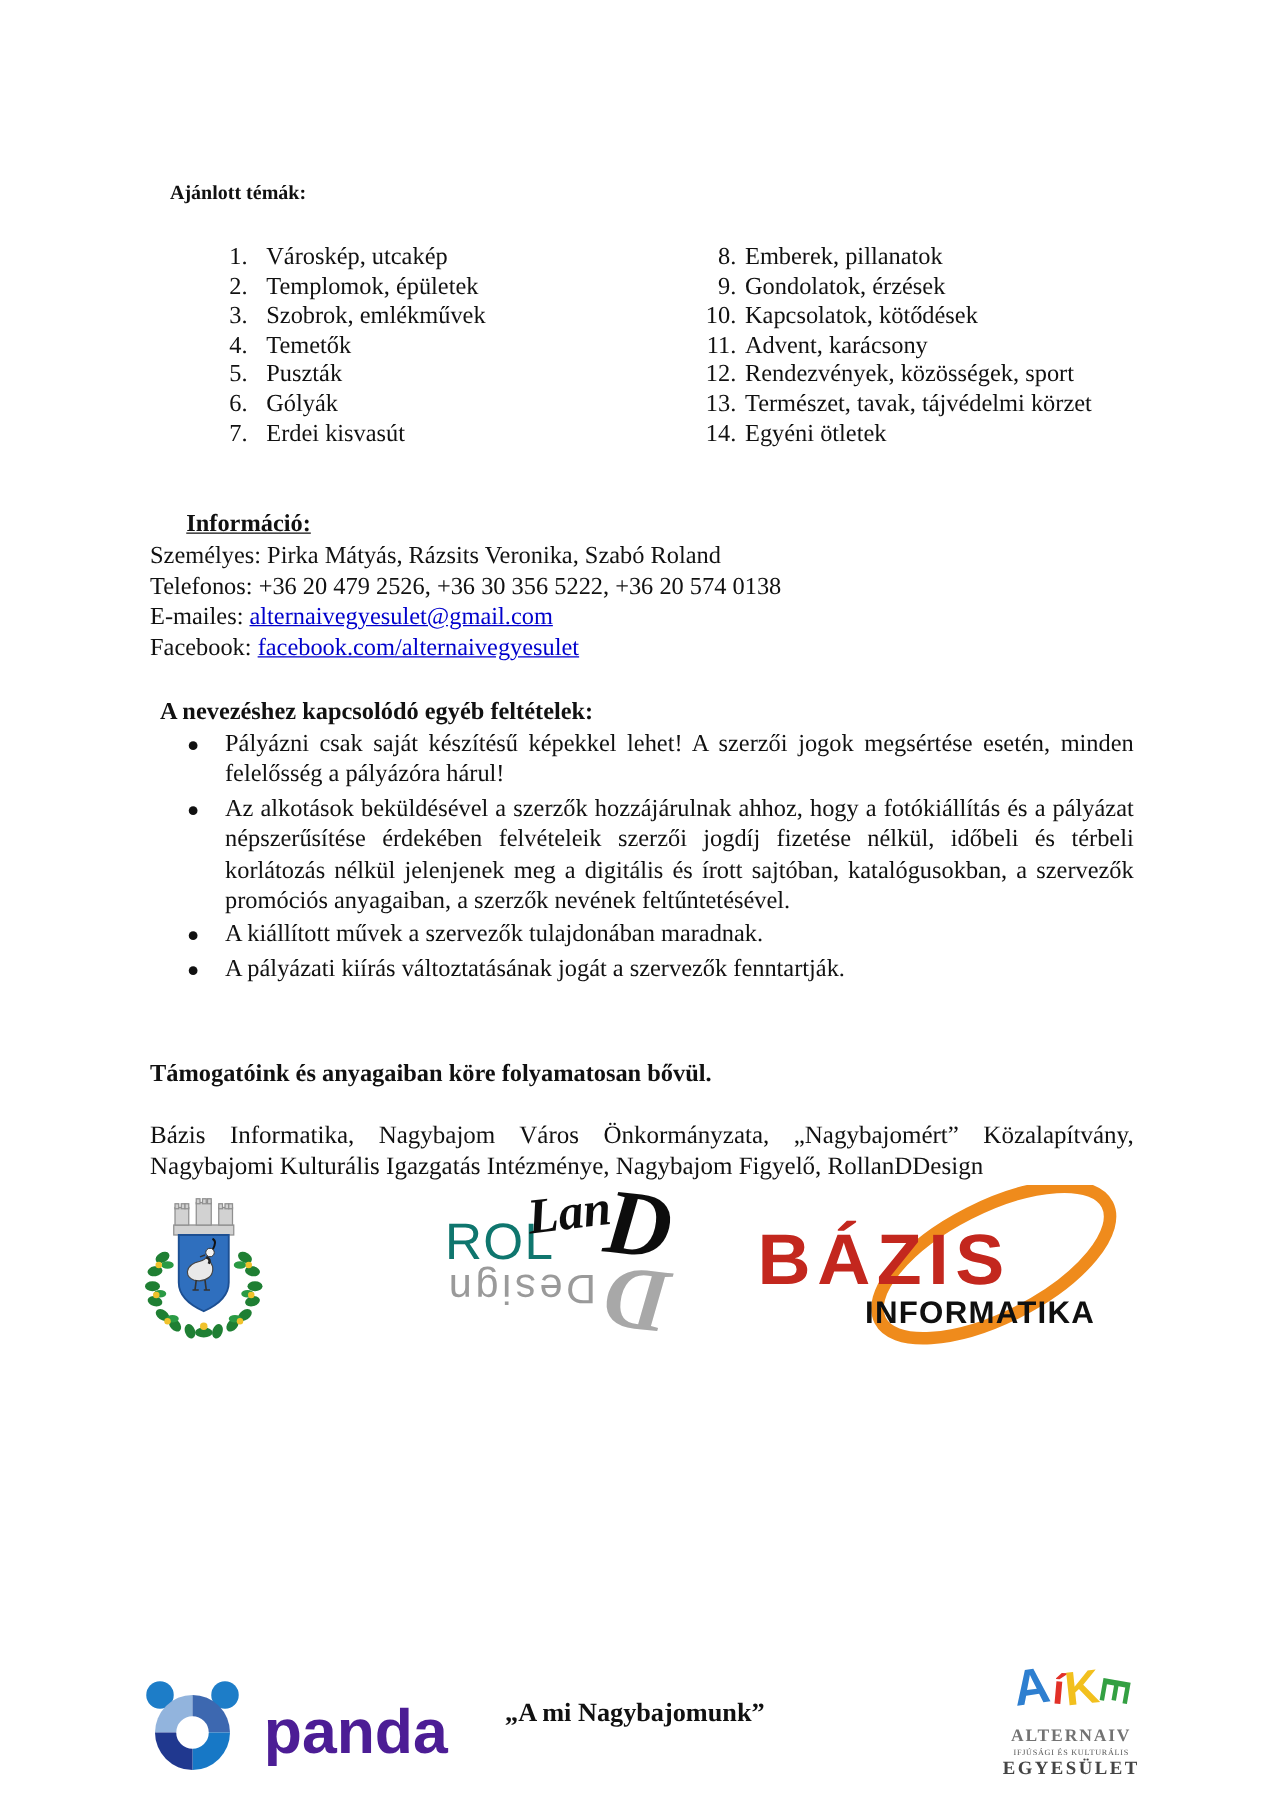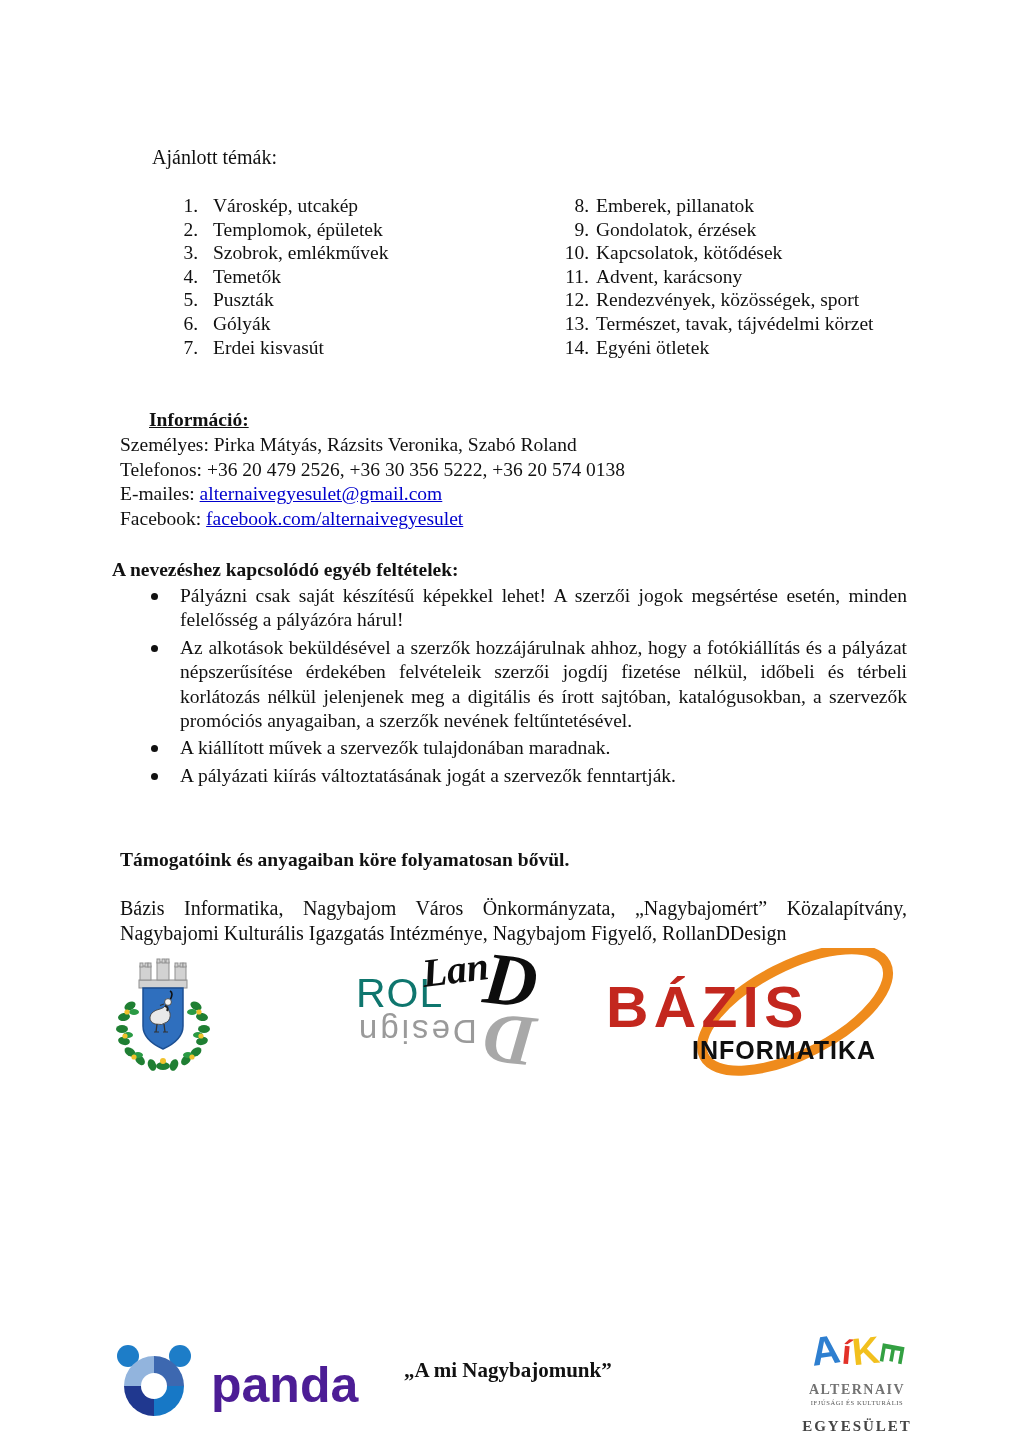--- a/index.html
+++ b/index.html
@@ -2,34 +2,34 @@
 <html><head>
 <meta charset="utf-8">
 <style>
   html,body{margin:0;padding:0;background:#e8e8e8;}
   .page{
     position:relative;width:1024px;height:1449px;background:#ffffff;
     margin:0 auto;overflow:hidden;
     font-family:"Liberation Serif","DejaVu Serif",serif;color:#111;
   }
   
-  .topics-heading{position:absolute;left:152px;top:146px;font-size:20px;font-weight:normal;}
+  .topics-heading{position:absolute;left:136px;top:146px;font-size:16px;font-weight:bold;}
   .topic-col{position:absolute;top:194px;font-size:19.5px;line-height:23.6px;}
   .topic-col.left{left:176px;}
   .topic-col.right{left:556px;}
   .topic-row{white-space:nowrap;}
   .topic-num{display:inline-block;text-align:right;}
   .left .topic-num{width:22px;margin-right:15px;}
   .right .topic-num{width:33px;margin-right:7px;}
   
   .info{position:absolute;left:120px;top:408px;font-size:19.5px;line-height:24.8px;}
   .info-heading{font-weight:bold;text-decoration:underline;margin-left:29px;}
   .doc-link{color:#0000cc;text-decoration:underline;cursor:pointer;}
   
-  .cond-heading{position:absolute;left:112px;top:559px;font-size:19.5px;font-weight:bold;}
+  .cond-heading{position:absolute;left:128px;top:559px;font-size:19.5px;font-weight:bold;}
   .bullets{position:absolute;left:120px;top:584px;width:787px;}
   .bullet{position:relative;padding-left:60px;text-align:justify;font-size:19.5px;line-height:24.4px;margin-bottom:3px;}
   .bullet .dot{position:absolute;left:31px;top:9px;width:7px;height:7px;border-radius:50%;background:#111;}
   
   .partners-heading{position:absolute;left:120px;top:849px;font-size:19.5px;font-weight:bold;}
   .partners-body{position:absolute;left:120px;top:896px;width:787px;font-size:20px;line-height:24.6px;text-align:justify;}
   
   .arms{position:absolute;left:112px;top:956px;}
   .rolland{position:absolute;left:356px;top:950px;width:210px;height:135px;font-family:"Liberation Sans",sans-serif;}
   .rolland .rol{position:absolute;left:0;top:20px;font-size:41px;font-weight:500;letter-spacing:1px;color:#0f766e;}
@@ -48,21 +48,21 @@
   .quote{position:absolute;left:404px;top:1358px;font-size:21px;font-weight:bold;}
   .aike{position:absolute;left:796px;top:1328px;width:122px;text-align:center;font-family:"Liberation Serif",serif;}
   .aike .mark{font-family:"Liberation Sans",sans-serif;font-weight:bold;height:52px;}
   .aike .mark span{display:inline-block;}
   .aike-a{color:#2e7fd0;font-size:40px;transform:rotate(-8deg);}
   .aike-i{color:#e23128;font-size:34px;transform:rotate(5deg);margin-left:2px;}
   .aike-k{color:#f2c01e;font-size:38px;transform:rotate(-6deg);}
   .aike-e{color:#33a042;font-size:32px;transform:rotate(100deg);margin-left:2px;}
   .aike .l1{font-size:14px;font-weight:bold;letter-spacing:1.5px;color:#737373;margin-top:2px;}
   .aike .l2{font-size:6.5px;letter-spacing:0.6px;color:#555;margin-top:1px;}
-  .aike .l3{font-size:15px;font-weight:bold;letter-spacing:2px;color:#454545;margin-top:12px;text-align:center;}
+  .aike .l3{font-size:15px;font-weight:bold;letter-spacing:2px;color:#454545;margin-top:1px;text-align:center;}
 </style>
 </head>
 <body>
 
 <div class="page">
 
   <div class="topics-heading">Ajánlott témák:</div>
 
   <div class="topic-col left">
     <div class="topic-row"><span class="topic-num">1.</span><span>Városkép, utcakép</span></div>

